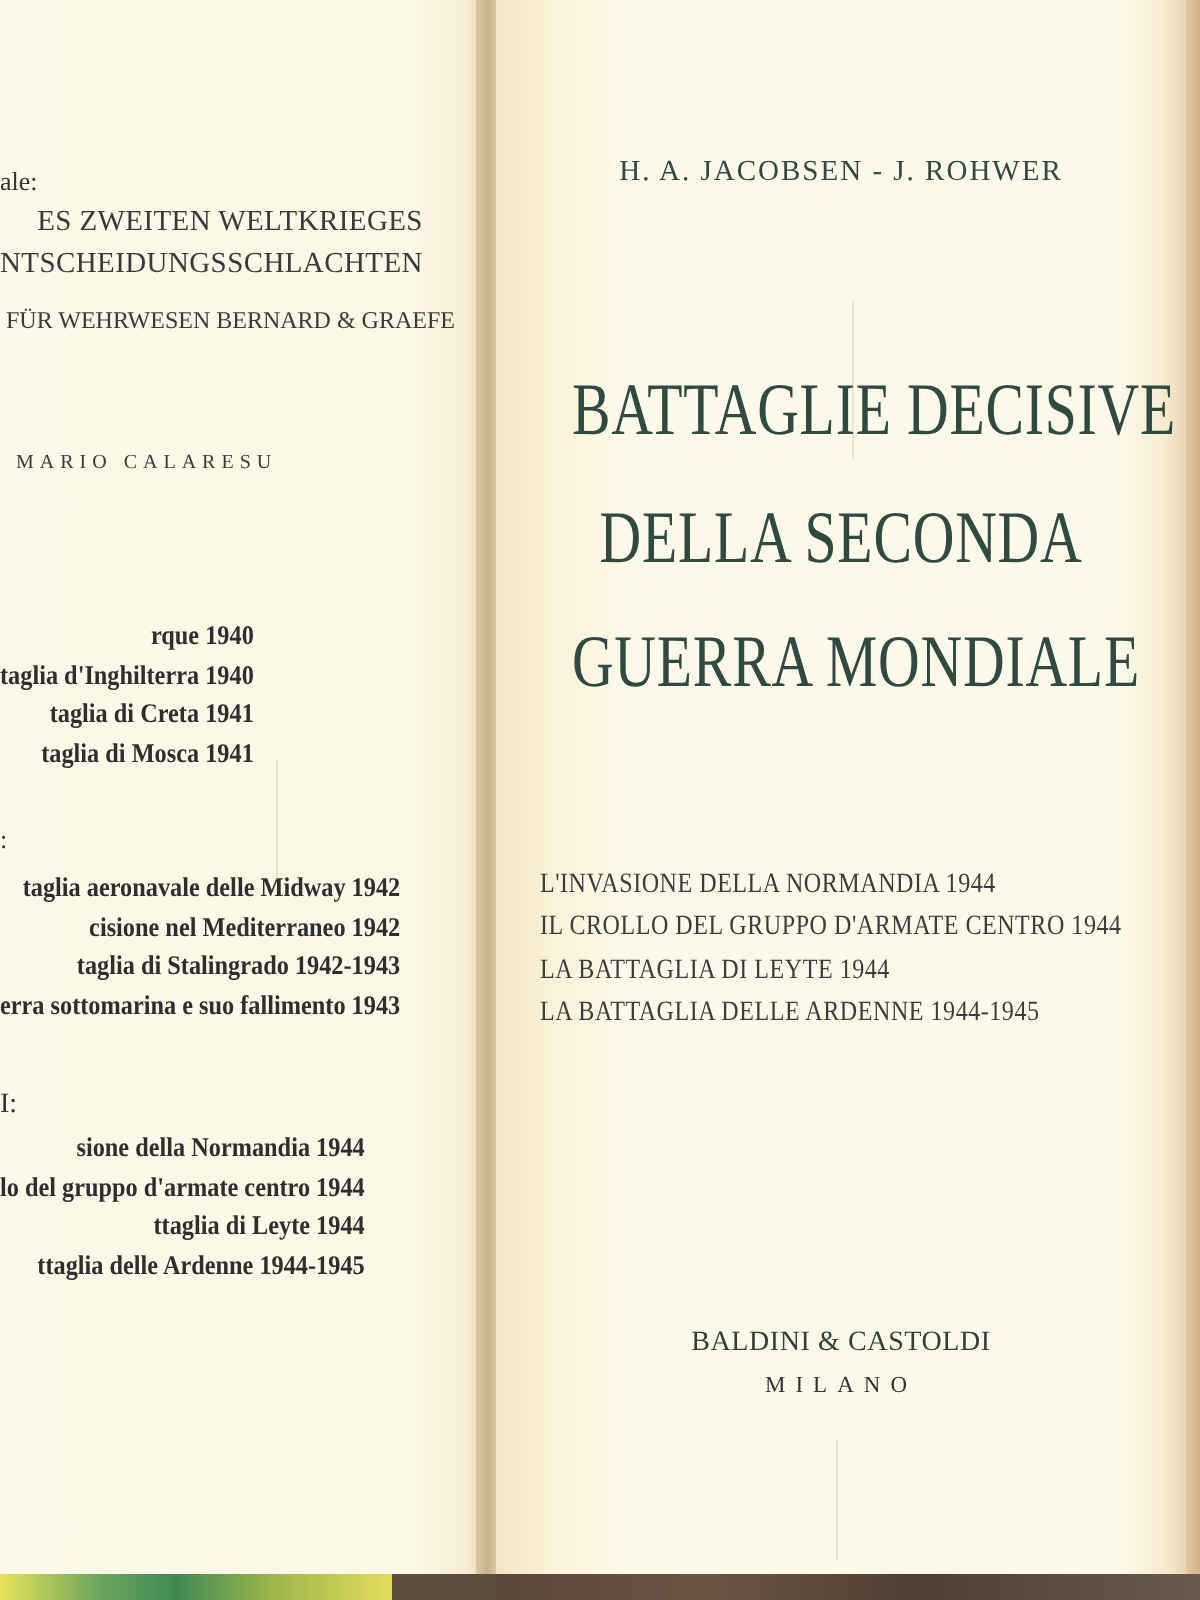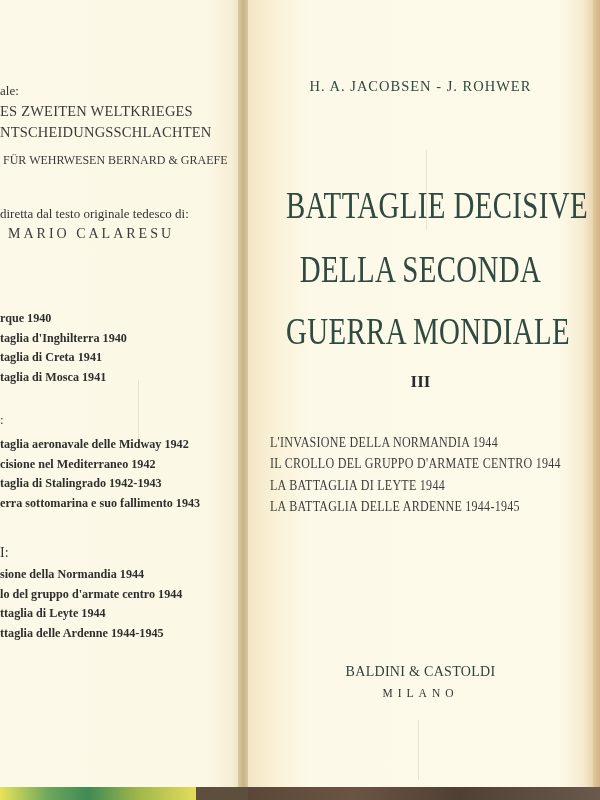--- a/index.html
+++ b/index.html
@@ -17,20 +17,21 @@
       overflow: hidden;
     }
     
     .page-left {
       position: absolute;
       left: 0; top: 0;
       width: 242px;
       height: 787px;
       background: linear-gradient(to right, #fdf9e8 0%, #fcf8e6 85%, #f6eed5 96%, #e8dcba 100%);
       overflow: hidden;
+      text-align: right;
     }
     
     .gutter {
       position: absolute;
       left: 238px; top: 0;
       width: 14px;
       height: 787px;
       background: linear-gradient(to right, #d9c9a2 0%, #c9b48a 40%, #e6d7b1 100%);
     }
     
@@ -87,21 +88,21 @@
       letter-spacing: 0.2px;
       color: #3a3a3a;
       line-height: 21px;
     }
     .lp-publisher {
       font-size: 12px;
       color: #3a3a3a;
       line-height: 14px;
     }
     .lp-translator {
-      font-size: 14px;
+      font-size: 10px;
       letter-spacing: 3px;
       color: #3a3a3a;
     }
     .lp-vol-list {
       font-family: "Liberation Serif", "DejaVu Serif", serif;
       font-size: 13.5px;
       font-weight: bold;
       color: #2e2e2e;
       line-height: 19.5px;
       transform: scaleX(0.9);
@@ -177,21 +178,20 @@
 
     <div class="lp lp-orig-title" style="left:0; top:101px;">
       <div>ES ZWEITEN WELTKRIEGES</div>
       <div>NTSCHEIDUNGSSCHLACHTEN</div>
     </div>
 
     <div class="lp lp-publisher" style="left:3px; top:153px;">
       <div>FÜR WEHRWESEN BERNARD &amp; GRAEFE</div>
     </div>
 
-    <div class="lp lp-label" style="left:0; top:206px;">diretta dal testo originale tedesco di:</div>
 
     <div class="lp lp-translator" style="left:8px; top:226px;">MARIO CALARESU</div>
 
     <div class="lp lp-vol-list" style="left:0; top:308px;">
       <div>rque 1940</div>
       <div>taglia d'Inghilterra 1940</div>
       <div>taglia di Creta 1941</div>
       <div>taglia di Mosca 1941</div>
     </div>
 
@@ -223,21 +223,20 @@
     <div class="crease" style="left:170px; top:720px; height:60px;"></div>
   </div>
   <div class="page-edge-right"></div>
 
   <div class="rp rp-authors">H. A. JACOBSEN - J. ROHWER</div>
 
   <div class="rp rp-title" style="top:184px;">BATTAGLIE DECISIVE</div>
   <div class="rp rp-title" style="top:248px;">DELLA SECONDA</div>
   <div class="rp rp-title" style="top:310px;">GUERRA MONDIALE</div>
 
-  <div class="rp rp-volume">III</div>
 
   <div class="rp-contents">
     <div>L'INVASIONE DELLA NORMANDIA 1944</div>
     <div>IL CROLLO DEL GRUPPO D'ARMATE CENTRO 1944</div>
     <div>LA BATTAGLIA DI LEYTE 1944</div>
     <div>LA BATTAGLIA DELLE ARDENNE 1944-1945</div>
   </div>
 
   <div class="rp rp-city">MILANO</div>
   <div class="rp rp-publisher">BALDINI &amp; CASTOLDI</div>

